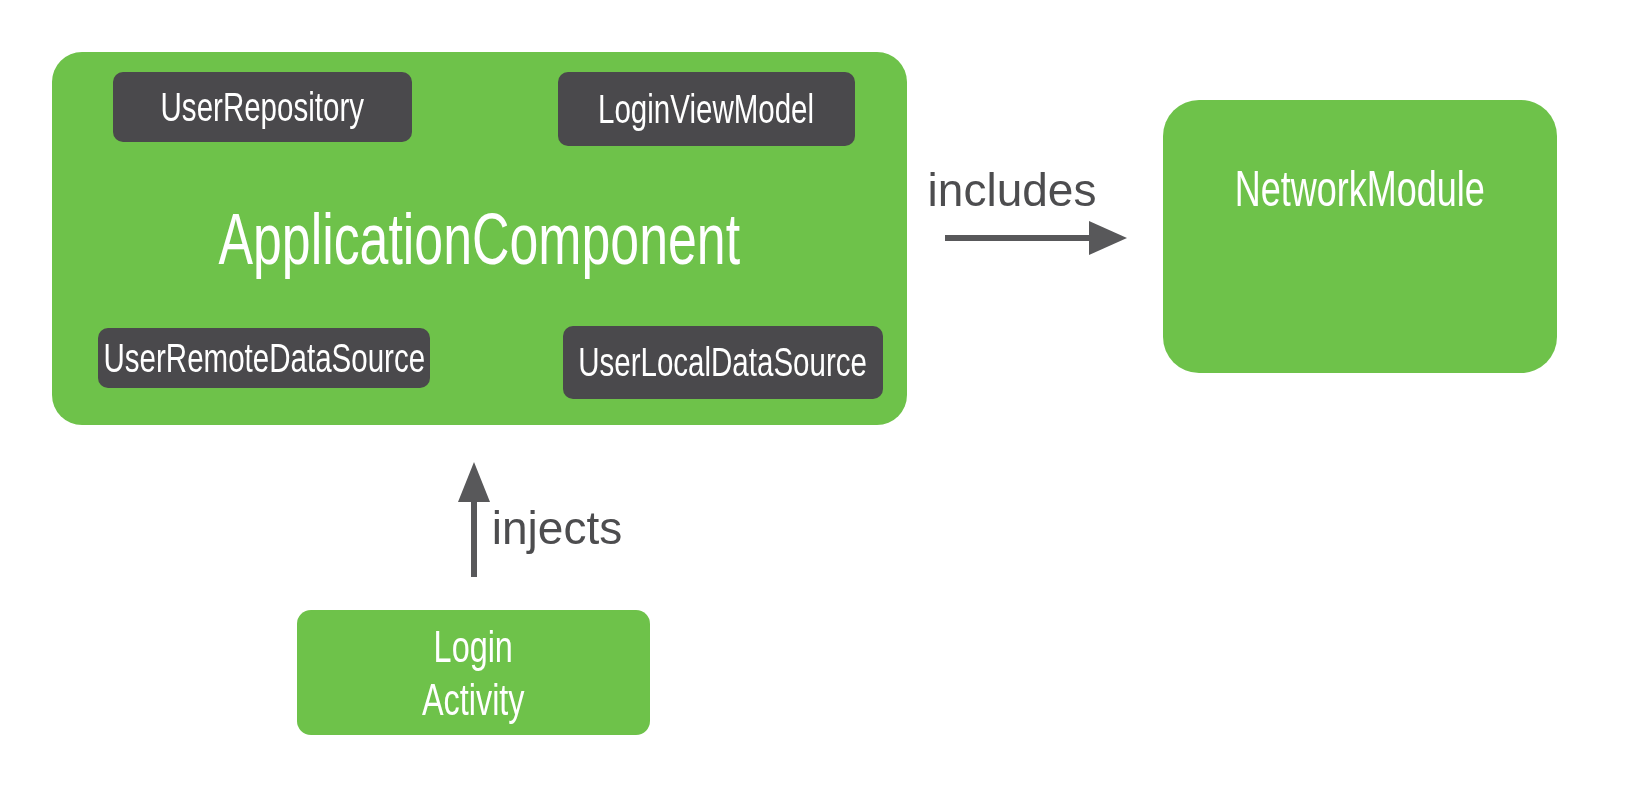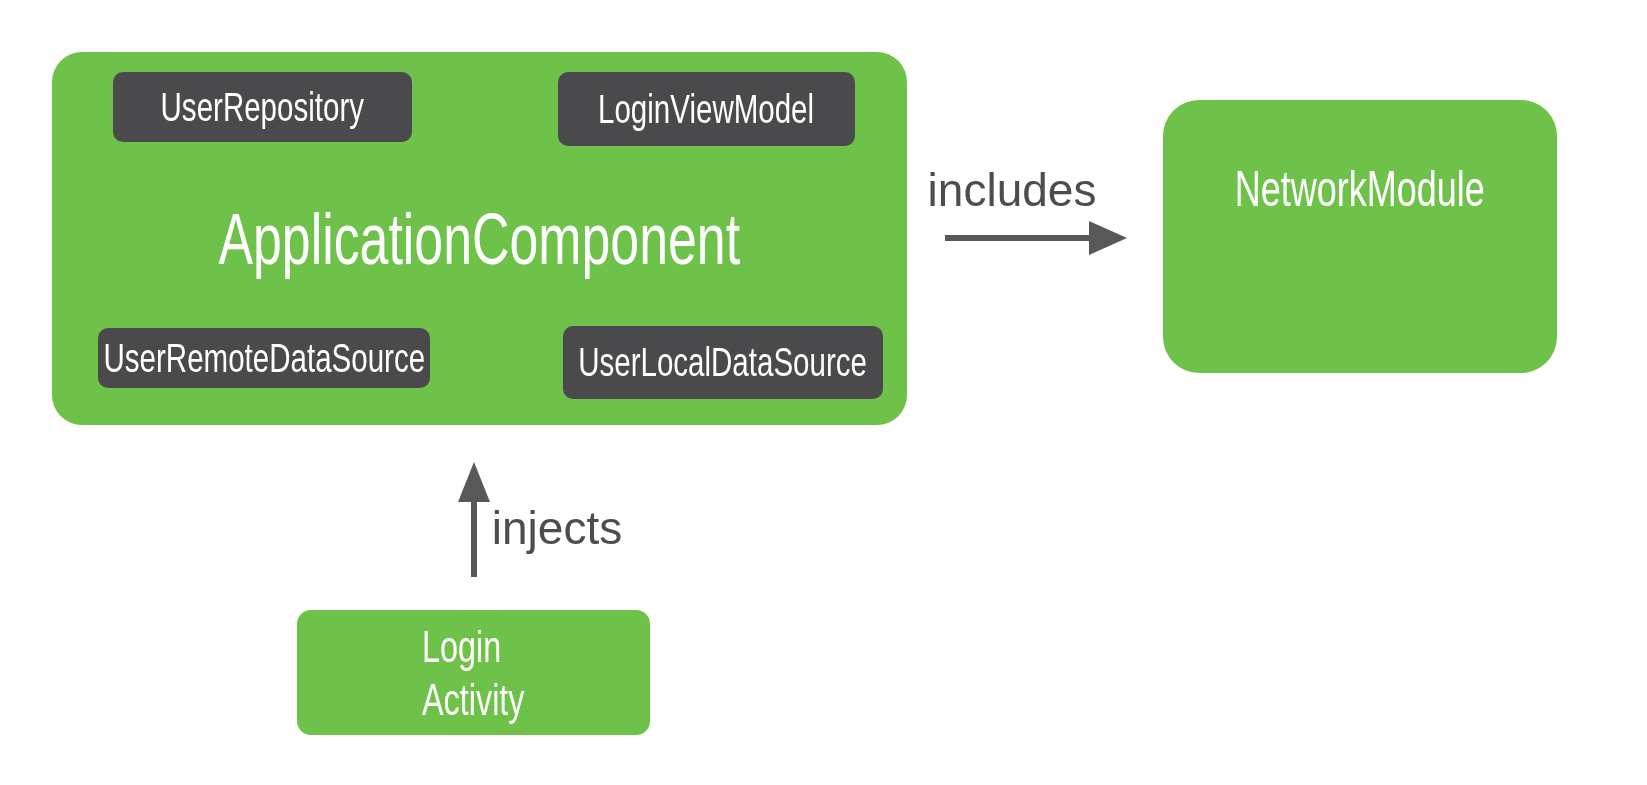--- a/index.html
+++ b/index.html
@@ -45,21 +45,21 @@
 
   #chip-user-repository        { left: 61px;  top: 20px;  width: 299px; height: 70px; }
   #chip-login-viewmodel        { left: 506px; top: 20px;  width: 297px; height: 74px; }
   #chip-user-remote-datasource { left: 46px;  top: 276px; width: 332px; height: 60px; }
   #chip-user-local-datasource  { left: 511px; top: 274px; width: 320px; height: 73px; }
 
   #network-box   { left: 1163px; top: 100px; width: 394px; height: 273px; border-radius: 36px; display: block; }
   #network-title { position: absolute; left: 0; right: 0; top: 60px; text-align: center; font-size: 50px; line-height: 58px; }
   #chip-login-retrofit-service { left: 57px; top: 168px; width: 312px; height: 70px; }
 
-  #login-box { left: 297px; top: 610px; width: 353px; height: 125px; border-radius: 14px; }
+  #login-box { left: 297px; top: 610px; width: 353px; height: 125px; border-radius: 14px; text-align: center; }
   #login-box .cond { font-size: 45px; line-height: 53px; }
 
   .edge-label {
     position: absolute;
     color: var(--edge-label-gray, #4D4D4F);
     font-size: 46px;
     line-height: 44px;
     text-align: center;
   }
   #includes-label { left: 912px; top: 168px; width: 200px; }

